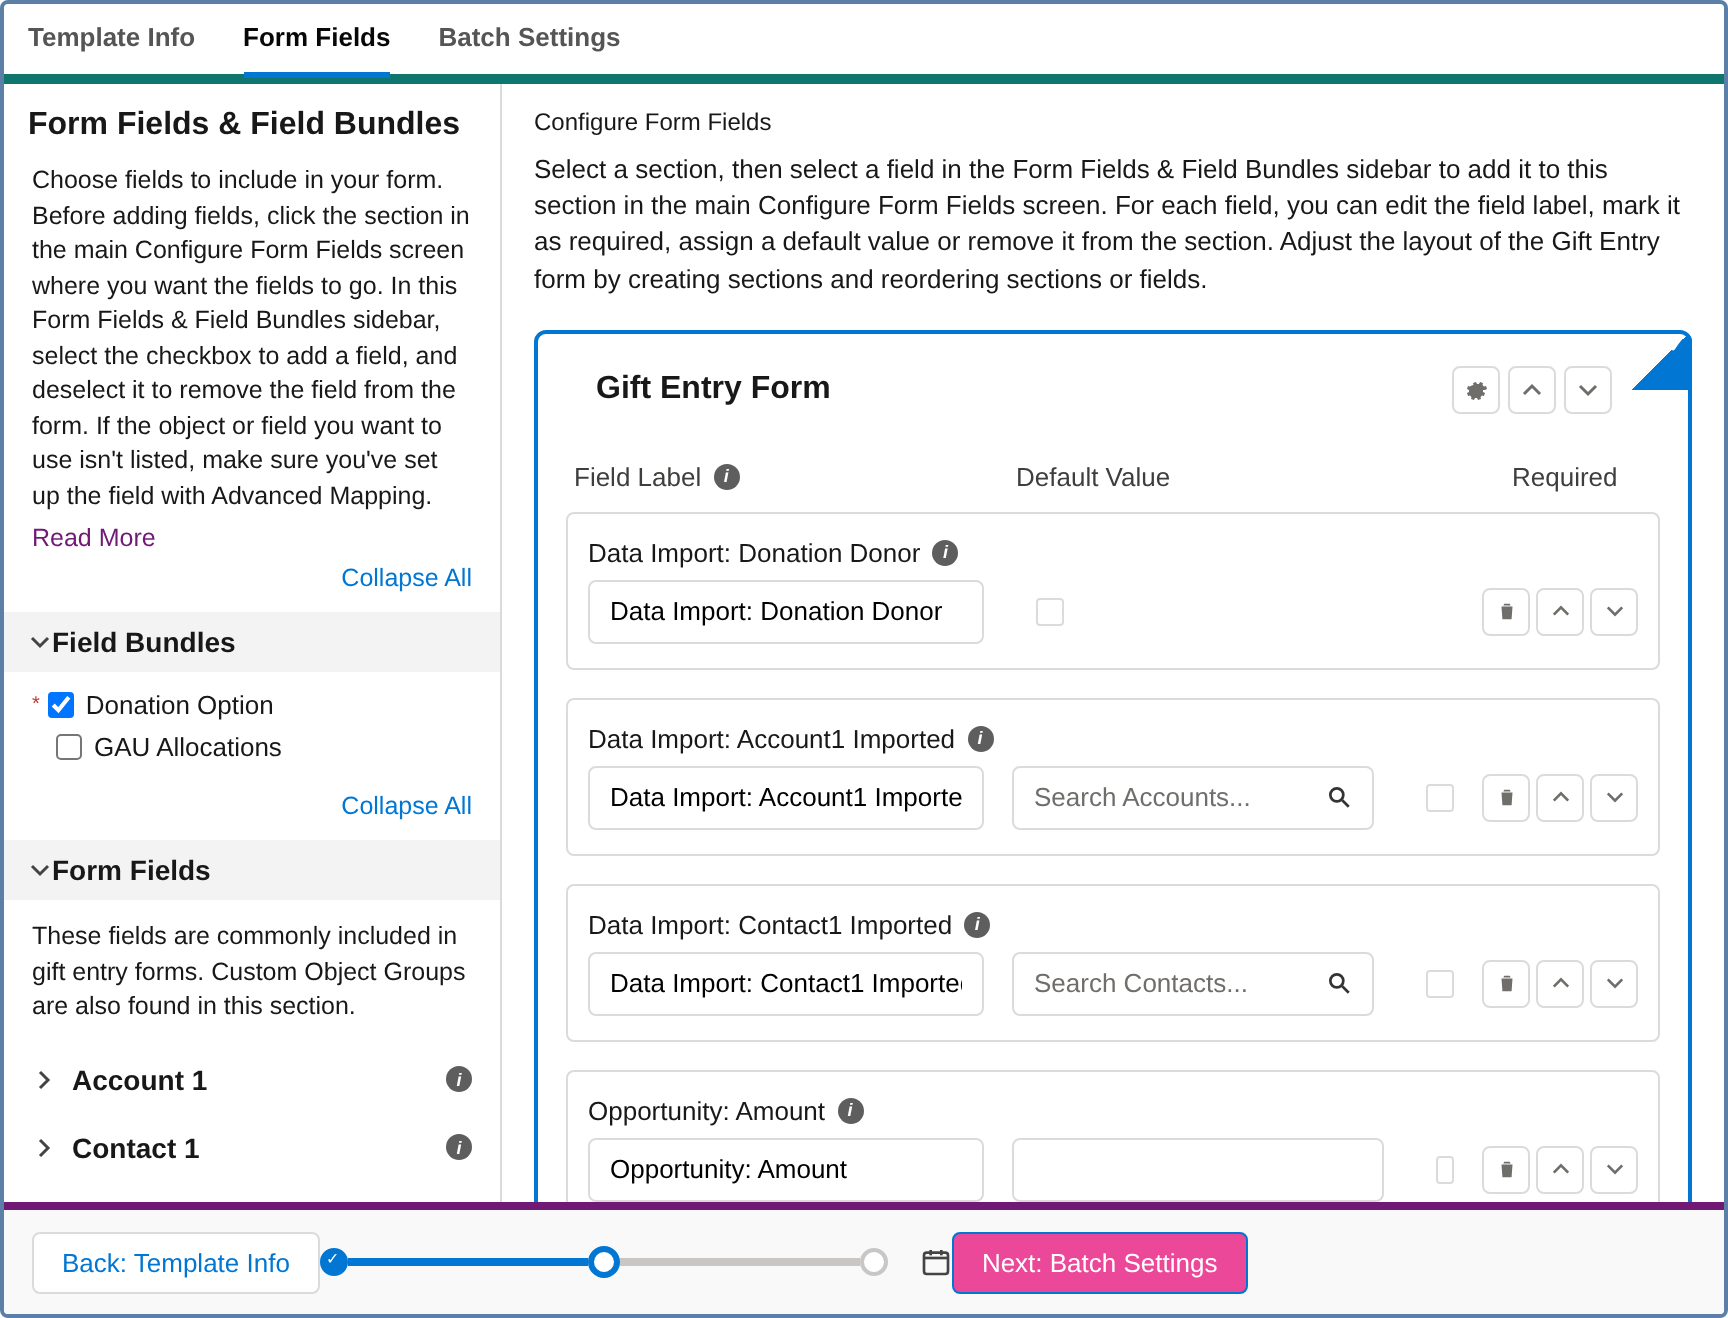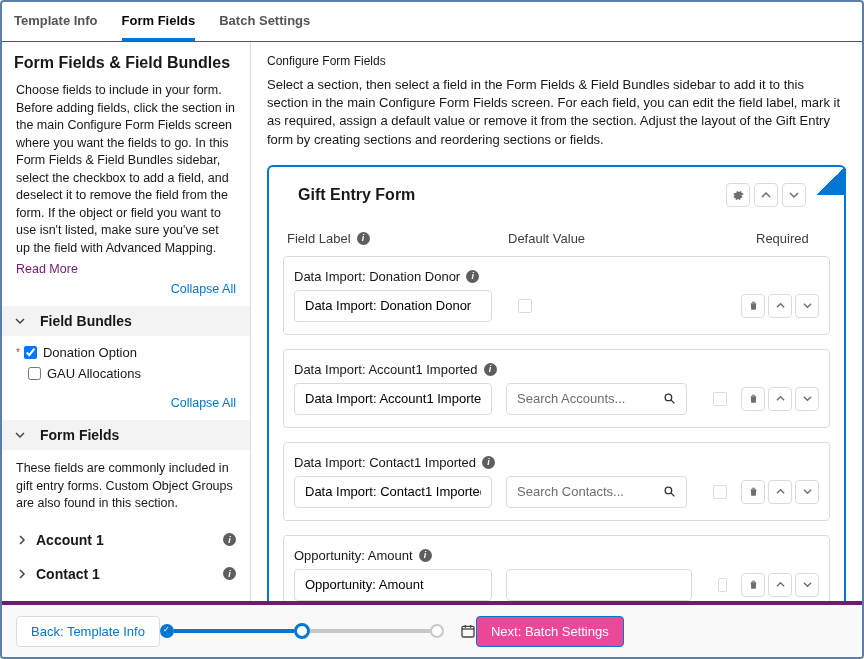--- a/index.html
+++ b/index.html
@@ -1,26 +1,26 @@
 <!DOCTYPE html>
 <html><head>
 <meta charset="utf-8">
 <style>
 * { box-sizing: border-box; margin: 0; padding: 0; }
 body { font-family: -apple-system, BlinkMacSystemFont, "Segoe UI", Arial, sans-serif; font-size: 13px; color: #181818; background: #fff; width: 864px; height: 659px; overflow: hidden; display: flex; flex-direction: column; border: 2px solid #5b7fa6; border-radius: 4px; }
-.tabs { display: flex; border-bottom: 1px solid #0f766e; padding: 0 12px; height: 40px; align-items: center; gap: 24px; }
+.tabs { display: flex; border-bottom: 5px solid #0f766e; padding: 0 12px; height: 40px; align-items: center; gap: 24px; }
 .tab { font-size: 13px; font-weight: 600; color: #555; padding: 10px 0; cursor: pointer; border-bottom: 3px solid transparent; }
 .tab.active { color: #080707; border-bottom: 3px solid #0176d3; }
 .content { flex: 1; display: flex; overflow: hidden; }
 .sidebar { width: 249px; border-right: 1px solid #dddbda; overflow-y: auto; padding: 12px 0 0 0; }
 .sidebar h2 { font-size: 16px; font-weight: 700; padding: 0 12px 10px 12px; }
 .sidebar-desc { font-size: 12.5px; line-height: 1.4; padding: 0 14px 4px 14px; }
 .read-more { color: #701a75; font-size: 12.5px; padding: 0 14px; display: inline-block; cursor: pointer; }
 .collapse-all { color: #0176d3; font-size: 12.5px; float: right; padding: 6px 14px 4px 0; cursor: pointer; }
-.section-header { background: #f3f3f3; padding: 7px 12px; font-size: 14px; font-weight: 600; margin-top: 6px; display: flex; align-items: center; gap: 14px; clear: both; }
+.section-header { background: #f3f3f3; padding: 7px 12px; font-size: 14px; font-weight: 600; margin-top: 6px; display: flex; align-items: center; gap: 0; clear: both; }
 .chev { width: 12px; height: 12px; display: inline-flex; align-items: center; justify-content: center; }
 .bundle-list { padding: 6px 14px; }
 .bundle-item { display: flex; align-items: center; gap: 6px; padding: 3px 0; font-size: 13px; }
 .bundle-item input[type=checkbox] { width: 13px; height: 13px; }
 .req-star { color: #c23934; font-size: 10px; margin-right: -2px; }
 .ff-desc { font-size: 12.5px; padding: 10px 14px; line-height: 1.4; }
 .ff-item { display: flex; align-items: center; justify-content: space-between; padding: 9px 14px; font-size: 14px; font-weight: 600; cursor: pointer; }
 .info-dot { width: 13px; height: 13px; border-radius: 50%; background: #5e5e5e; color: #fff; display: inline-flex; align-items: center; justify-content: center; font-size: 9px; font-weight: 700; font-style: italic; }
 .main { flex: 1; padding: 12px 16px 0 16px; overflow-y: auto; }
 .main h2 { font-size: 12px; font-weight: 400; margin-bottom: 8px; }

